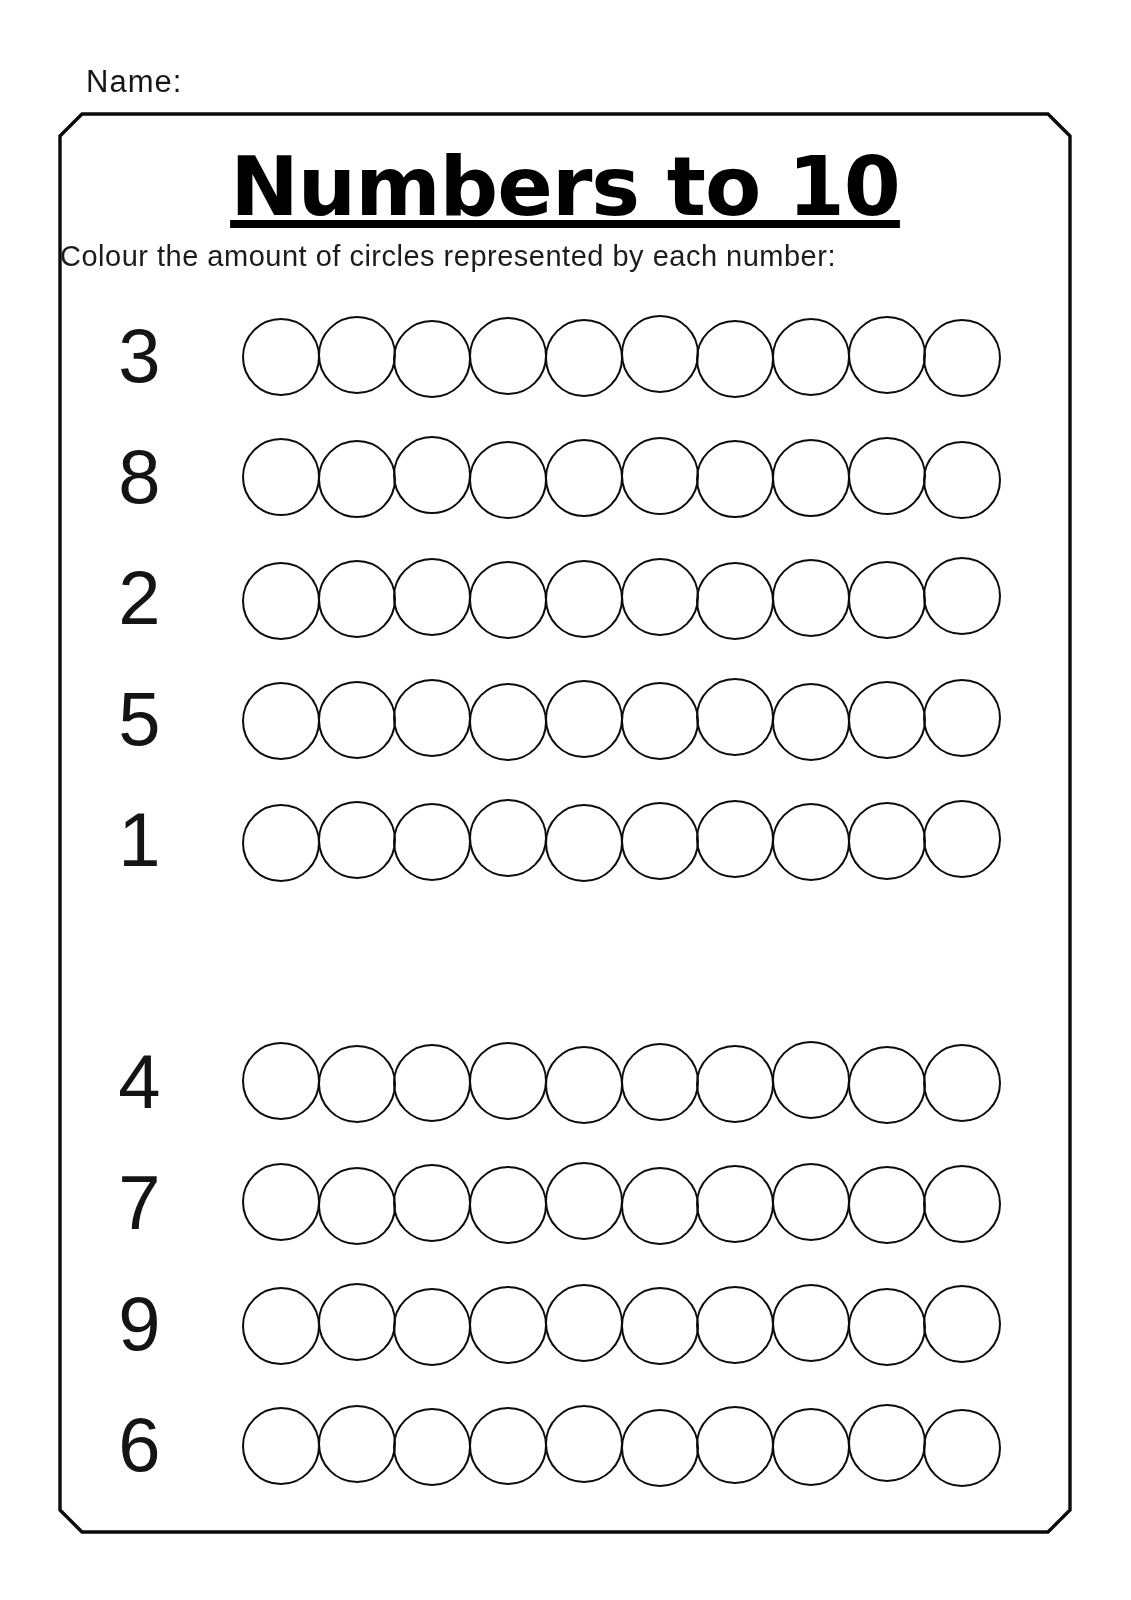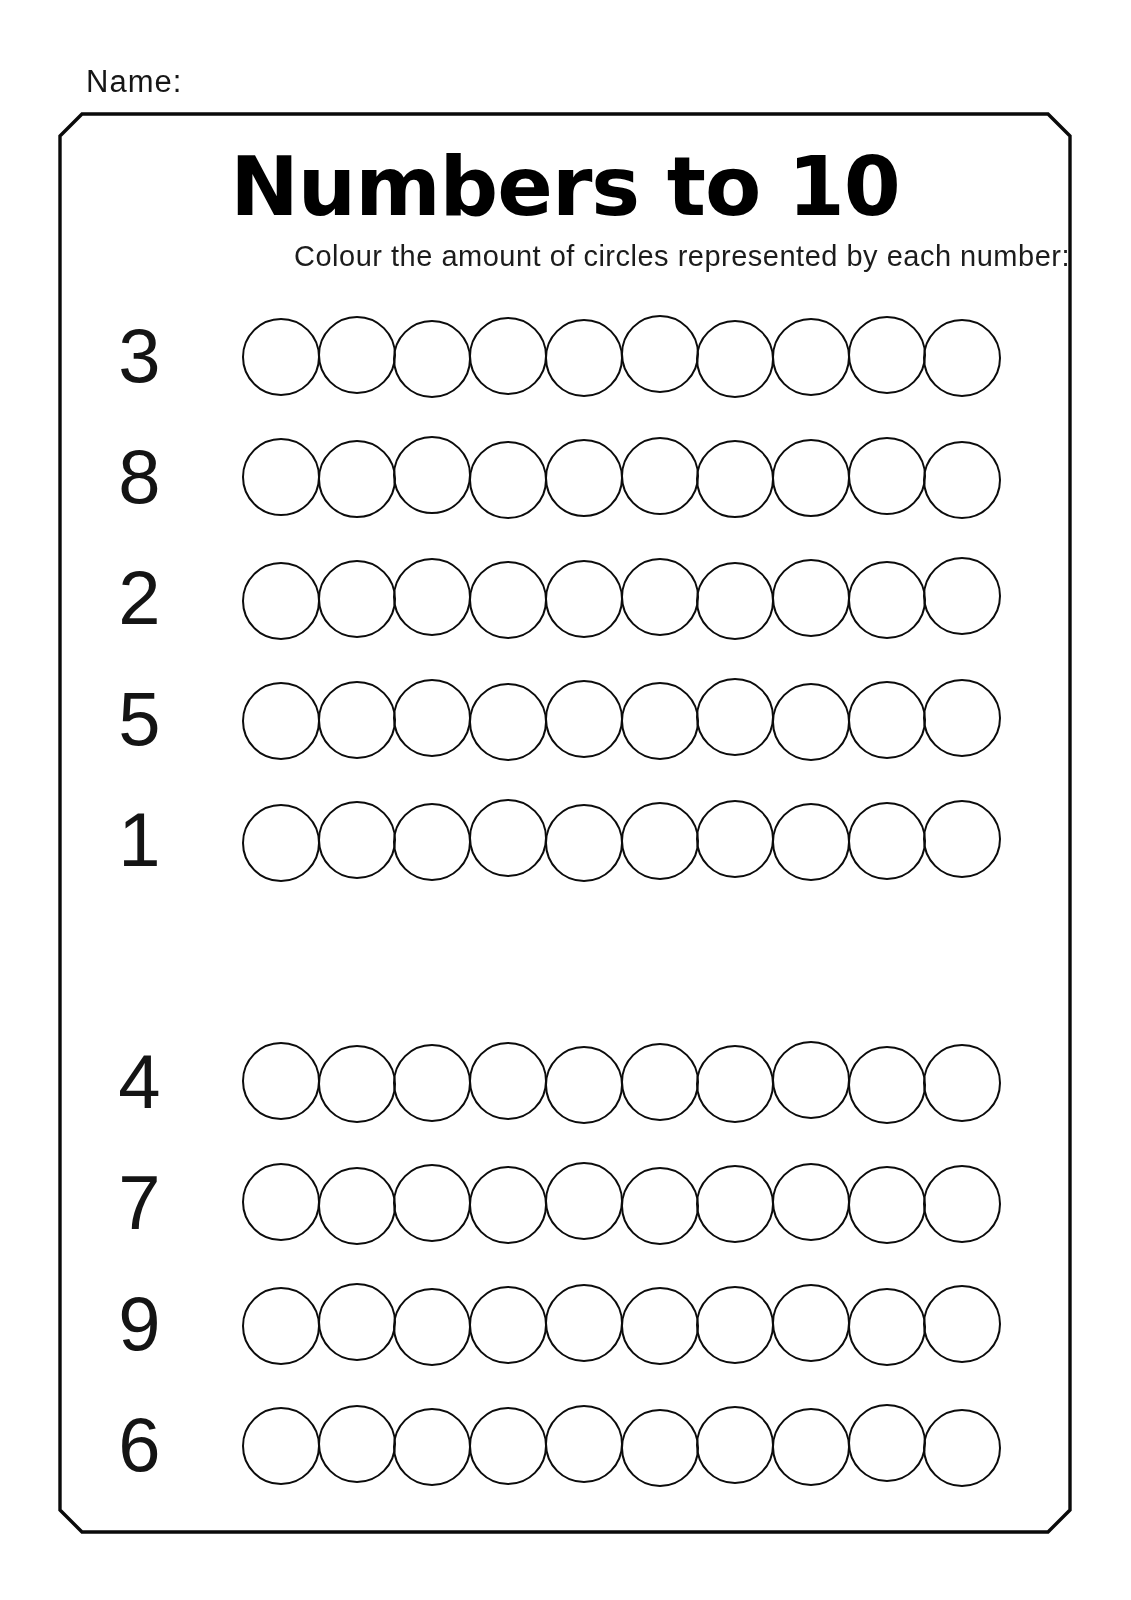--- a/index.html
+++ b/index.html
@@ -40,28 +40,29 @@
     top: 146px;
     width: 1010px;
     margin: 0;
     text-align: center;
     font-family: "DejaVu Sans", sans-serif;
     font-size: 82px;
     font-weight: bold;
     letter-spacing: -1px;
     color: #000000;
     line-height: 1;
+    text-decoration: underline;
   }
   .instruction {
     position: absolute;
     left: 60px;
     top: 241px;
     width: 1010px;
     margin: 0;
-    text-align: right;
+    text-align: left;
     font-size: 29px;
     font-weight: 400;
     letter-spacing: 0.5px;
     color: #1c1c1c;
     line-height: 1.1;
   }
   .rows {
     position: absolute;
     left: 0;
     top: 0;

